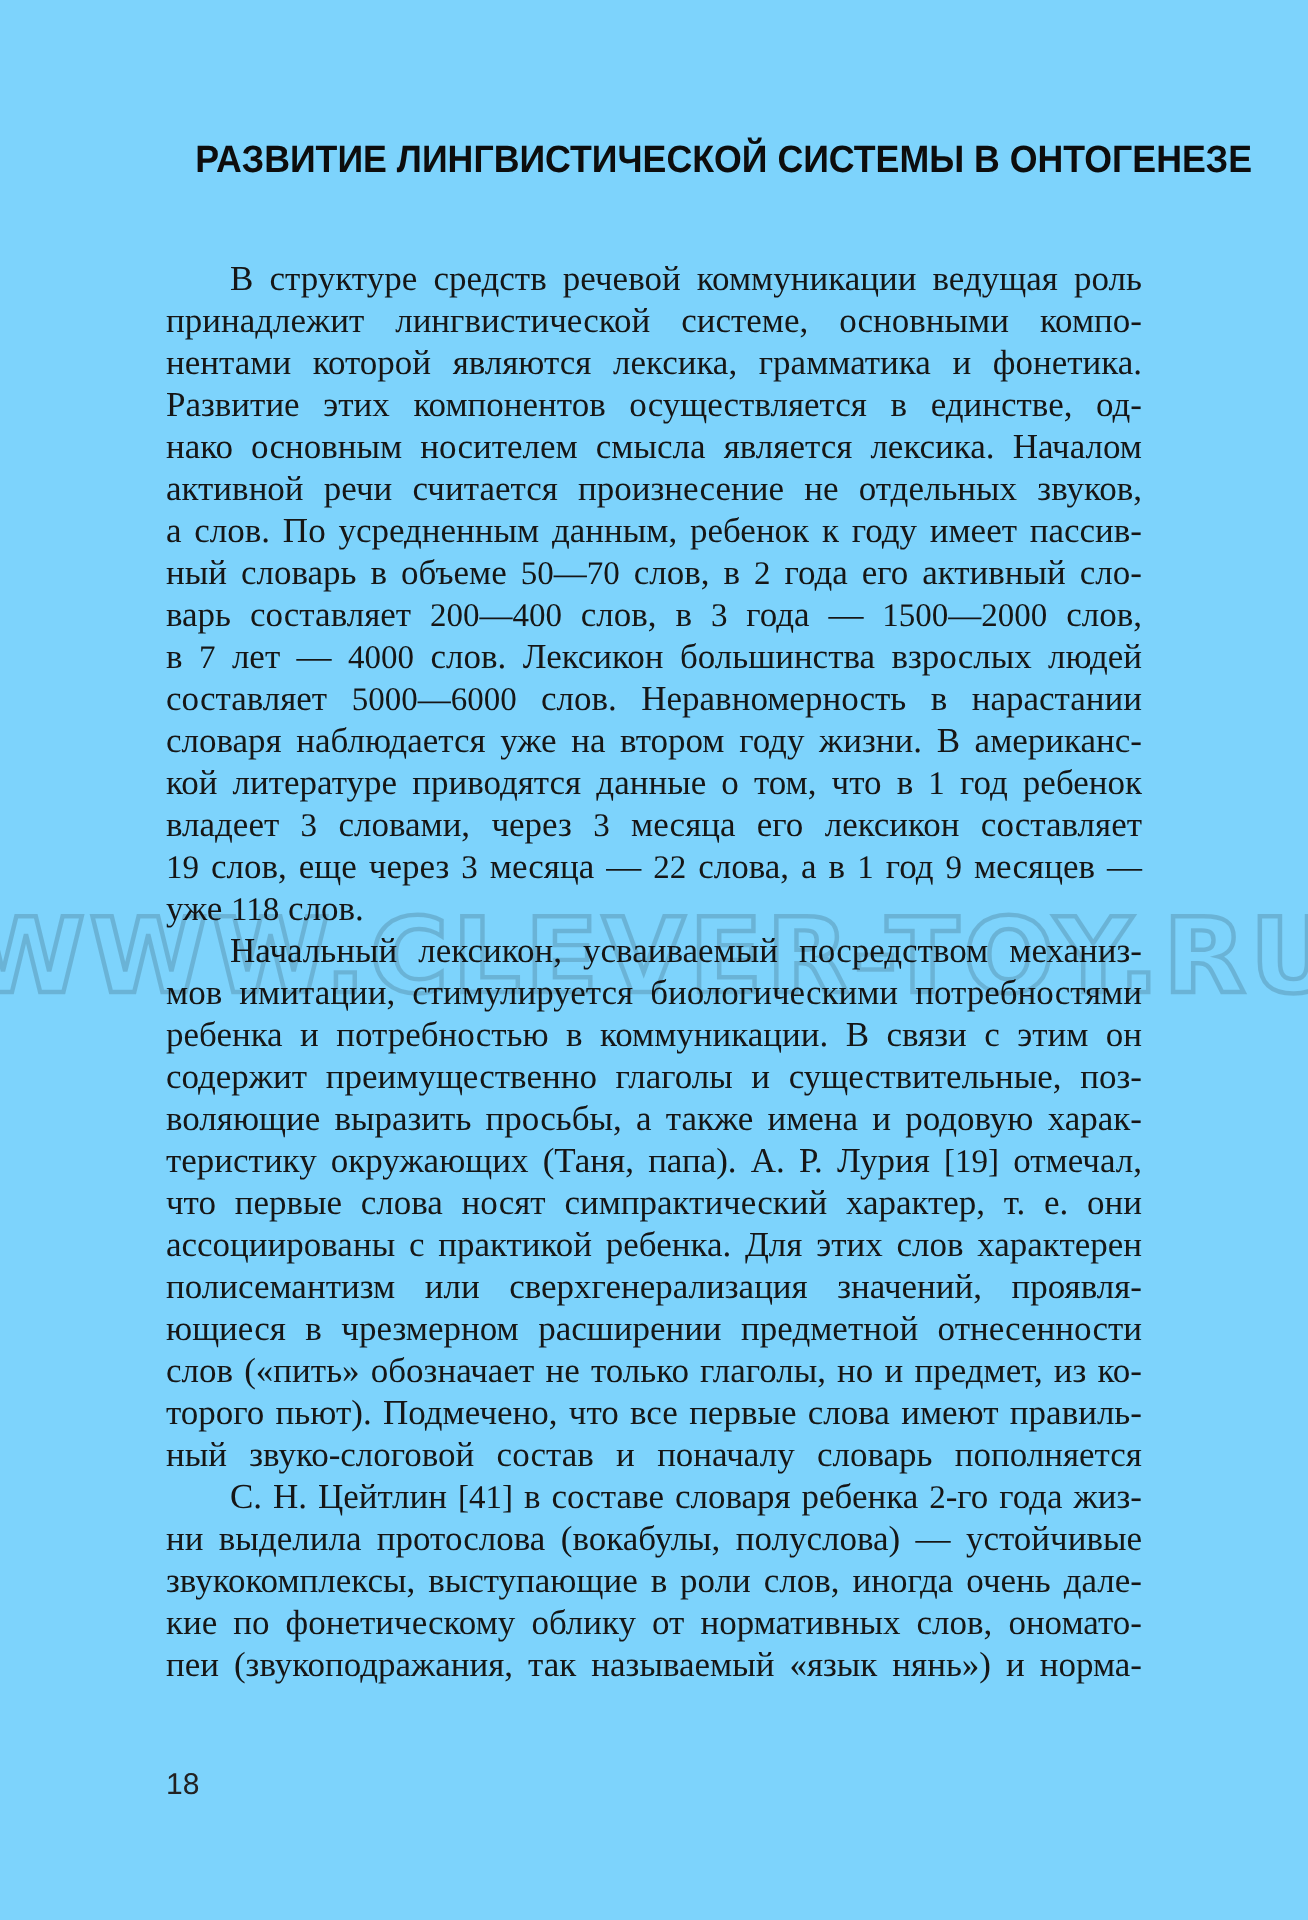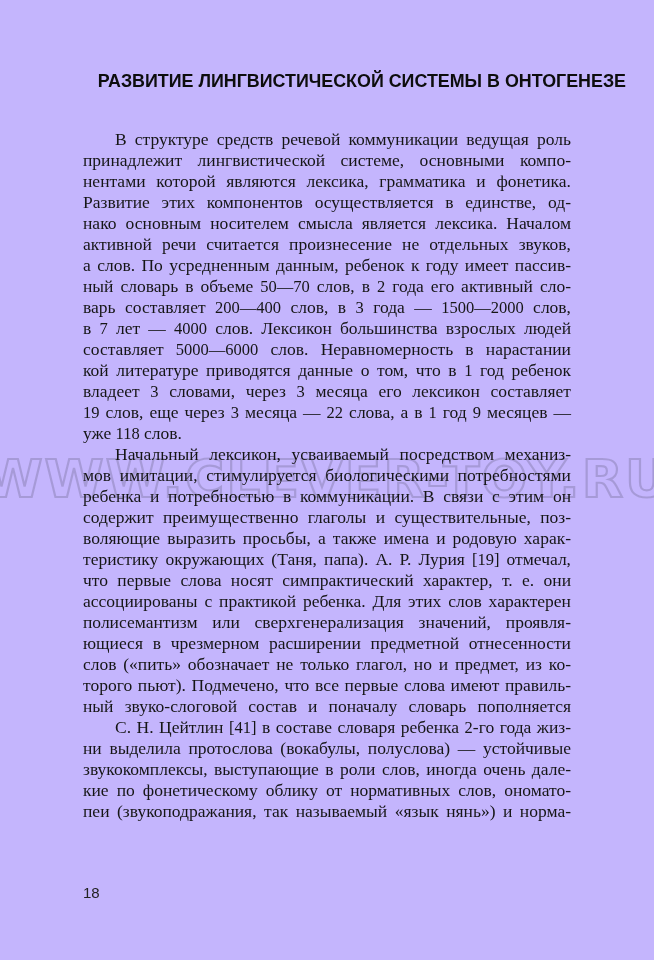--- a/index.html
+++ b/index.html
@@ -1,18 +1,18 @@
 <!DOCTYPE html>
 <html><head>
 <meta charset="utf-8">
 <style>
   html,body { margin:0; padding:0; background:#ffffff; }
   .page {
     position:relative; width:654px; height:960px; overflow:hidden;
-    background:#c4b5fd; color:#161616;
+    background:#7dd3fc; color:#161616;
     font-family:"Liberation Serif", serif;
   }
   .title {
     position:absolute; top:70px; left:83px; width:488px;
     text-align:center; white-space:nowrap;
     font-family:"Liberation Sans", sans-serif; font-weight:bold;
     font-size:19px; color:#0d0d0d;
     transform:scaleX(0.94); transform-origin:center top;
   }
   .textbody { position:absolute; top:129px; left:83px; width:488px; }
@@ -47,37 +47,38 @@
         <div class="line">принадлежит лингвистической системе, основными компо-</div>
         <div class="line">нентами которой являются лексика, грамматика и фонетика.</div>
         <div class="line">Развитие этих компонентов осуществляется в единстве, од-</div>
         <div class="line">нако основным носителем смысла является лексика. Началом</div>
         <div class="line">активной речи считается произнесение не отдельных звуков,</div>
         <div class="line">а слов. По усредненным данным, ребенок к году имеет пассив-</div>
         <div class="line">ный словарь в объеме <span class="num">50—70</span> слов, в <span class="num">2</span> года его активный сло-</div>
         <div class="line">варь составляет <span class="num">200—400</span> слов, в <span class="num">3</span> года — <span class="num">1500—2000</span> слов,</div>
         <div class="line">в <span class="num">7</span> лет — <span class="num">4000</span> слов. Лексикон большинства взрослых людей</div>
         <div class="line">составляет <span class="num">5000—6000</span> слов. Неравномерность в нарастании</div>
+        <div class="line">словаря наблюдается уже на втором году жизни. В американс-</div>
         <div class="line">кой литературе приводятся данные о том, что в <span class="num">1</span> год ребенок</div>
         <div class="line">владеет <span class="num">3</span> словами, через <span class="num">3</span> месяца его лексикон составляет</div>
         <div class="line"><span class="num">19</span> слов, еще через <span class="num">3</span> месяца — <span class="num">22</span> слова, а в <span class="num">1</span> год <span class="num">9</span> месяцев —</div>
         <div class="line short">уже <span class="num">118</span> слов.</div>
       </div>
       <div>
         <div class="line indent">Начальный лексикон, усваиваемый посредством механиз-</div>
         <div class="line">мов имитации, стимулируется биологическими потребностями</div>
         <div class="line">ребенка и потребностью в коммуникации. В связи с этим он</div>
         <div class="line">содержит преимущественно глаголы и существительные, поз-</div>
         <div class="line">воляющие выразить просьбы, а также имена и родовую харак-</div>
         <div class="line">теристику окружающих (Таня, папа). А. Р. Лурия <span class="num">[19]</span> отмечал,</div>
         <div class="line">что первые слова носят симпрактический характер, т. е. они</div>
         <div class="line">ассоциированы с практикой ребенка. Для этих слов характерен</div>
         <div class="line">полисемантизм или сверхгенерализация значений, проявля-</div>
         <div class="line">ющиеся в чрезмерном расширении предметной отнесенности</div>
-        <div class="line">слов («пить» обозначает не только глагол, но и предмет, из ко-</div>
+        <div class="line">слов («пить» обозначает не только глаголы, но и предмет, из ко-</div>
         <div class="line">торого пьют). Подмечено, что все первые слова имеют правиль-</div>
         <div class="line">ный звуко-слоговой состав и поначалу словарь пополняется</div>
       </div>
       <div>
         <div class="line indent">С. Н. Цейтлин <span class="num">[41]</span> в составе словаря ребенка <span class="num">2</span>-го года жиз-</div>
         <div class="line">ни выделила протослова (вокабулы, полуслова) — устойчивые</div>
         <div class="line">звукокомплексы, выступающие в роли слов, иногда очень дале-</div>
         <div class="line">кие по фонетическому облику от нормативных слов, ономато-</div>
         <div class="line">пеи (звукоподражания, так называемый «язык нянь») и норма-</div>
       </div>

